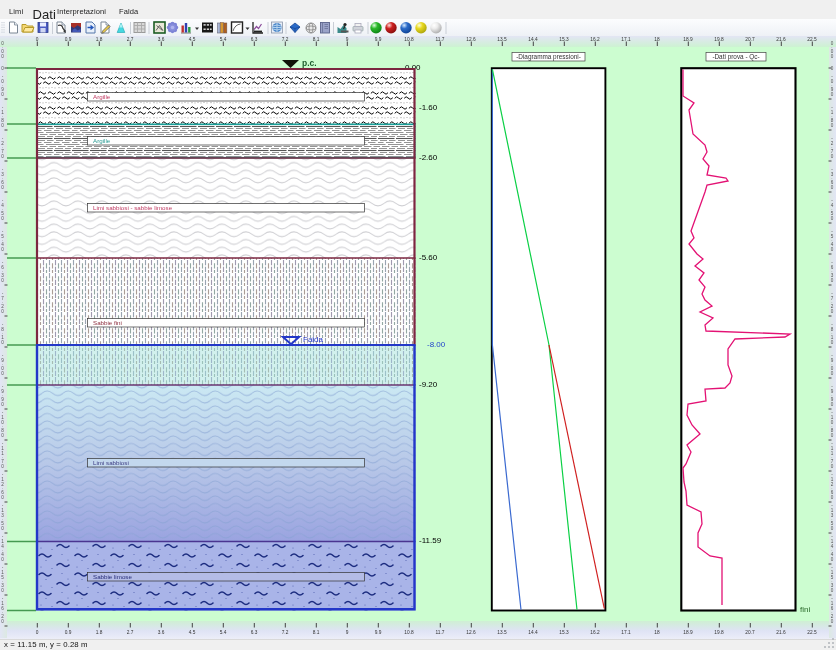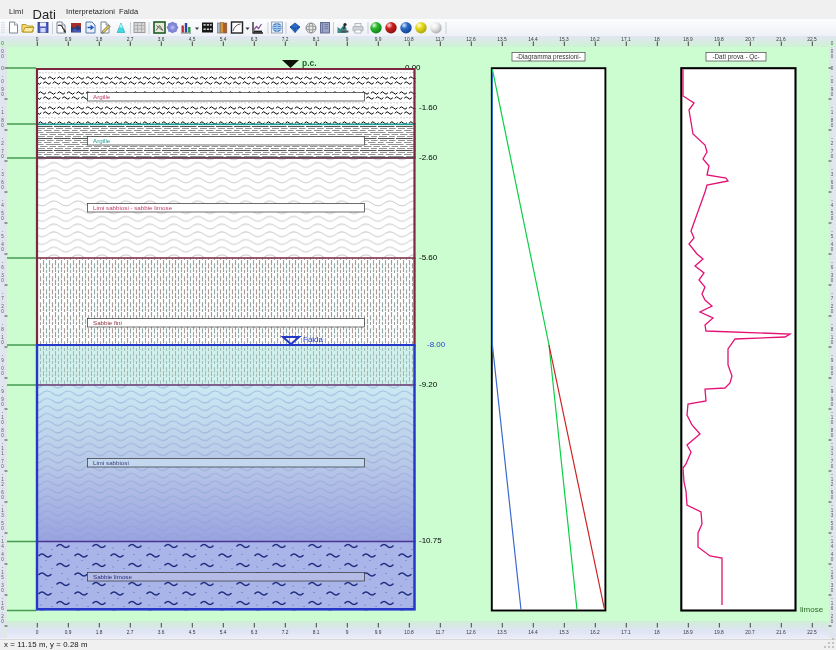--- a/index.html
+++ b/index.html
@@ -10,21 +10,21 @@
 <div class="abs" style="left:0;top:0;width:836px;height:19px;background:#f0f0f0"></div>
 <div class="abs" style="left:0;top:19px;width:836px;height:17px;background:linear-gradient(#fcfdfe,#eef1f6)"></div>
 <div class="abs" style="left:0;top:36px;width:836px;height:11px;background:linear-gradient(#e3e5f4,#cdf2d2)"></div>
 <div class="abs" style="left:0;top:47px;width:836px;height:574px;background:#ccfdd0"></div>
 <div class="abs" style="left:0;top:621px;width:836px;height:18px;background:linear-gradient(#cfefd4,#dfe3f5 55%,#eceef8)"></div>
 <div class="abs" style="left:0;top:639px;width:836px;height:11px;background:#f0f0f0;border-top:1px solid #d9d9d9"></div>
 <div class="abs" style="left:0;top:47px;width:7px;height:591px;background:linear-gradient(90deg,#e2e5f5,#dce9e2)"></div>
 <div class="abs" style="left:829px;top:47px;width:7px;height:591px;background:linear-gradient(90deg,#dce9e2,#e2e5f5)"></div>
 <span class="abs" style="left:9px;top:6.5px;font-size:7.5px;letter-spacing:0.1px;color:#222">Limi</span>
 <span class="abs" style="left:32.5px;top:6.5px;font-size:13px;letter-spacing:0.1px;color:#222">Dati</span>
-<span class="abs" style="left:66px;top:6.5px;font-size:7.5px;letter-spacing:0.1px;color:#222">Interpretazioni</span>
+<span class="abs" style="left:57px;top:6.5px;font-size:7.5px;letter-spacing:0.1px;color:#222">Interpretazioni</span>
 <span class="abs" style="left:119px;top:6.5px;font-size:7.5px;letter-spacing:0.1px;color:#222">Falda</span>
 <span class="abs" style="left:4px;top:640px;font-size:7.8px;letter-spacing:0.1px;color:#111">x = 11.15 m, y = 0.28 m</span>
 <span class="rlab" style="left:37.3px;top:36px">0</span>
 <span class="rlab" style="left:37.3px;top:629px">0</span>
 <span class="rlab" style="left:68.3px;top:36px">0.9</span>
 <span class="rlab" style="left:68.3px;top:629px">0.9</span>
 <span class="rlab" style="left:99.3px;top:36px">1.8</span>
 <span class="rlab" style="left:99.3px;top:629px">1.8</span>
 <span class="rlab" style="left:130.3px;top:36px">2.7</span>
 <span class="rlab" style="left:130.3px;top:629px">2.7</span>
@@ -71,22 +71,22 @@
 <span class="rlab" style="left:781.3px;top:36px">21.6</span>
 <span class="rlab" style="left:781.3px;top:629px">21.6</span>
 <span class="rlab" style="left:812.3px;top:36px">22.5</span>
 <span class="rlab" style="left:812.3px;top:629px">22.5</span>
 <span class="dlab" style="left:405px;top:63px;color:#000">0.00</span>
 <span class="dlab" style="left:419px;top:103px;color:#000">-1.60</span>
 <span class="dlab" style="left:419px;top:153px;color:#000">-2.60</span>
 <span class="dlab" style="left:419px;top:253px;color:#000">-5.60</span>
 <span class="dlab" style="left:427px;top:340px;color:#2244cc">-8.00</span>
 <span class="dlab" style="left:419px;top:380px;color:#000">-9.20</span>
-<span class="dlab" style="left:419px;top:536px;color:#000">-10.75</span>
-<span class="dlab" style="left:800px;top:605px;color:#2a6a2a">limose</span>
+<span class="dlab" style="left:419px;top:536px;color:#000">-11.59</span>
+<span class="dlab" style="left:800px;top:605px;color:#2a6a2a">fini</span>
 <svg class="abs" style="left:0;top:0" width="836" height="650">
 <defs>
 <pattern id="p1" width="19" height="15" patternUnits="userSpaceOnUse">
 <g fill="none" stroke="#000" stroke-width="1" stroke-linecap="round">
 <path d="M0.6,3 Q2.4,0.4 4.2,3 Q6,5.6 7.8,3"></path>
 <path d="M10.1,3 Q11.9,0.4 13.7,3 Q15.5,5.6 17.3,3"></path>
 <path d="M5.4,8 Q7.2,5.4 9,8 Q10.8,10.6 12.6,8"></path>
 <path d="M14.9,8 Q16.7,5.4 18.5,8 Q20.3,10.6 22.1,8"></path>
 <path d="M-4.1,8 Q-2.3,5.4 -0.5,8 Q1.3,10.6 3.1,8"></path>
 </g>

